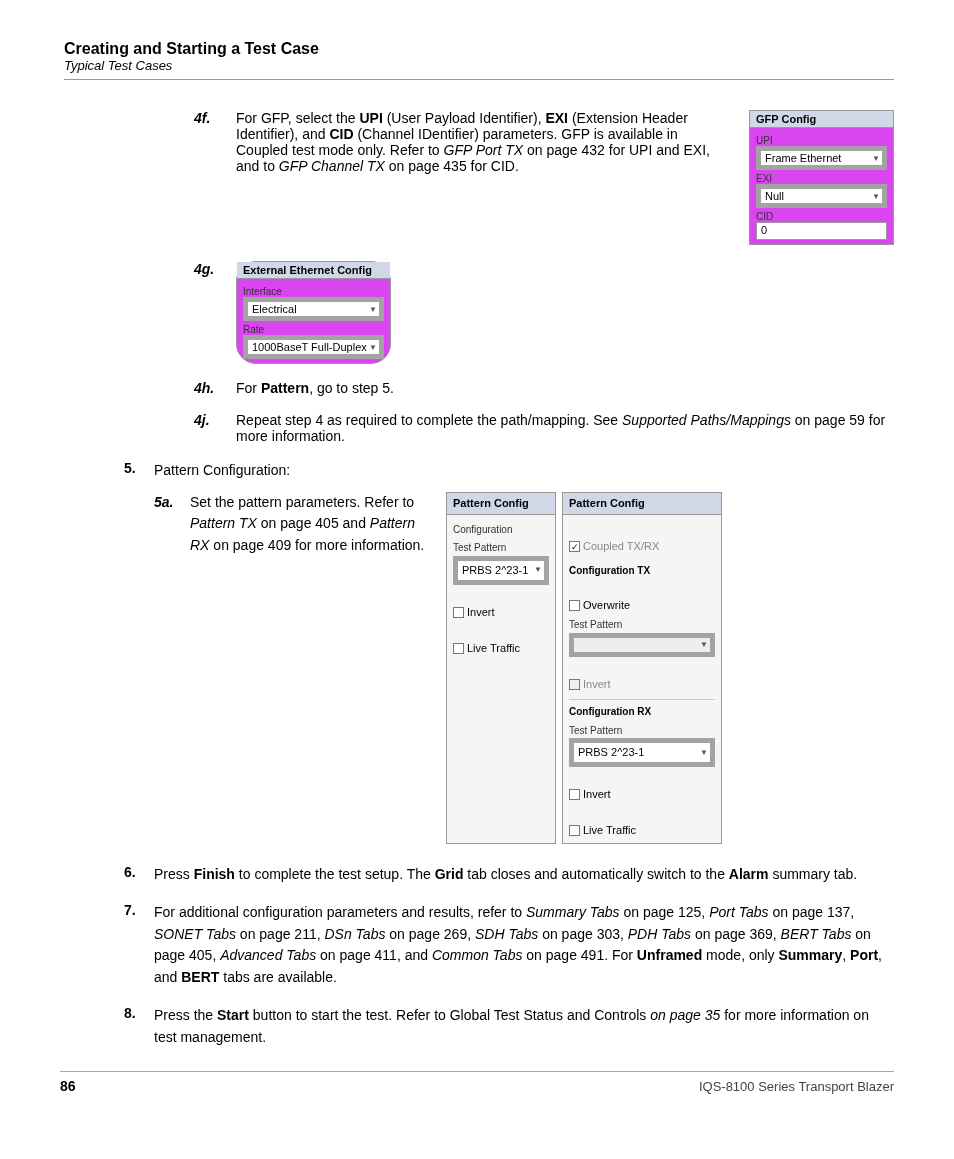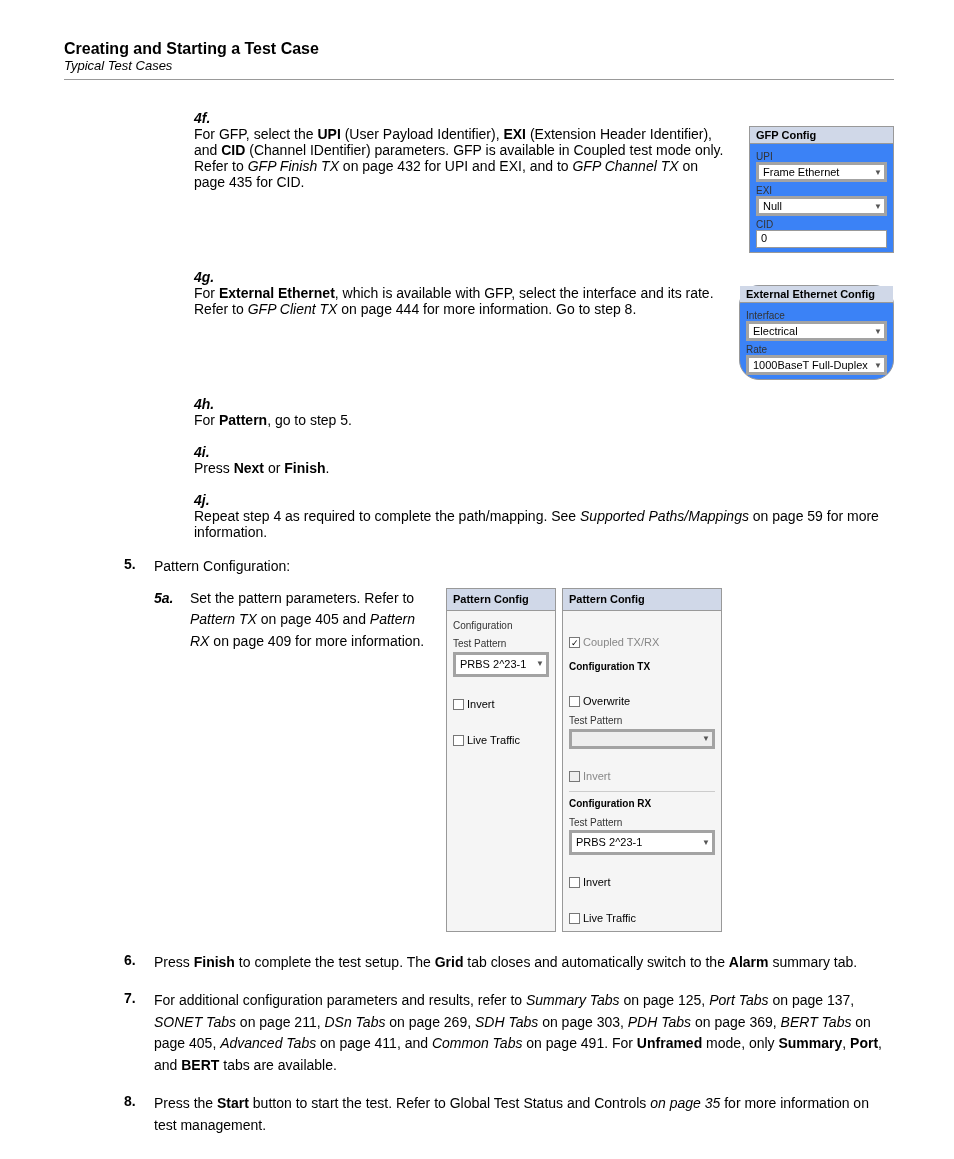--- a/index.html
+++ b/index.html
@@ -35,21 +35,21 @@
       gap: 0;
     }
     .step-row {
       display: flex;
       align-items: flex-start;
       gap: 20px;
     }
     .step-text { flex: 1; }
     .config-box {
       border: 1px solid #999;
-      background: #3b82f6;
+      background: #d946ef;
       padding: 0;
       font-size: 11px;
       min-width: 140px;
       flex-shrink: 0;
     }
     .config-box-title {
       background: #d0d8e8;
       font-weight: bold;
       font-size: 11px;
       padding: 2px 6px;
@@ -59,21 +59,21 @@
       padding: 4px 6px;
     }
     .config-field-label {
       font-size: 10px;
       color: #333;
       margin-top: 3px;
     }
     .dropdown-mock {
       display: flex;
       align-items: center;
-      border: 3px solid #a3a3a3;
+      border: 5px solid #a3a3a3;
       background: #fff;
       padding: 1px 2px 1px 4px;
       font-size: 11px;
       min-width: 120px;
       position: relative;
     }
     .dropdown-mock::after {
       content: '▼';
       font-size: 8px;
       margin-left: auto;
@@ -85,21 +85,20 @@
       padding: 1px 4px;
       font-size: 11px;
       min-width: 120px;
       height: 18px;
     }
     .sub-step {
       display: flex;
       align-items: flex-start;
       margin-bottom: 16px;
       padding-left: 130px;
-      flex-direction: column;
     }
     .sub-step-label {
       font-weight: bold;
       font-style: italic;
       min-width: 42px;
       flex-shrink: 0;
     }
     .main-step {
       display: flex;
       align-items: flex-start;
@@ -189,21 +188,21 @@
     <div class="header-title">Creating and Starting a Test Case</div>
     <div class="header-subtitle">Typical Test Cases</div>
   </div>
 
   <div class="content">
 
     <div class="sub-step">
       <div class="sub-step-label"><span>4f.</span></div>
       <div class="step-row">
         <div class="step-text">
-          For GFP, select the <b>UPI</b> (User Payload Identifier), <b>EXI</b> (Extension Header Identifier), and <b>CID</b> (Channel IDentifier) parameters. GFP is available in Coupled test mode only. Refer to <i>GFP Finish TX</i> on page 432 for UPI and EXI, and to <i>GFP Channel TX</i> on page 435 for CID.
+          For GFP, select the <b>UPI</b> (User Payload Identifier), <b>EXI</b> (Extension Header Identifier), and <b>CID</b> (Channel IDentifier) parameters. GFP is available in Coupled test mode only. Refer to <i>GFP Port TX</i> on page 432 for UPI and EXI, and to <i>GFP Channel TX</i> on page 435 for CID.
         </div>
 
         <div class="config-box" style="min-width:145px;">
           <div class="config-box-title">GFP Config</div>
           <div class="config-box-body">
             <div class="config-field-label">UPI</div>
             <div class="dropdown-mock">
                 <span>Frame Ethernet</span>
               </div>
             <div class="config-field-label">EXI</div>
@@ -213,23 +212,20 @@
             <div class="config-field-label">CID</div>
             <div class="config-input-mock"><span>0</span></div>
           </div>
         </div>
       </div>
     </div>
 
     <div class="sub-step">
       <div class="sub-step-label"><span>4g.</span></div>
       <div class="step-row">
-        <div class="step-text">
-          For <b>External Ethernet</b>, which is available with GFP, select the interface and its rate. Refer to <i>GFP Client TX</i> on page 444 for more information. Go to step 8.
-        </div>
 
         <div class="config-box" style="min-width:155px;border-radius:20px;">
           <div class="config-box-title">External Ethernet Config</div>
           <div class="config-box-body">
             <div class="config-field-label">Interface</div>
             <div class="dropdown-mock">
                 <span>Electrical</span>
               </div>
             <div class="config-field-label">Rate</div>
             <div class="dropdown-mock">
@@ -240,26 +236,20 @@
       </div>
     </div>
 
     <div class="sub-step">
       <div class="sub-step-label"><span>4h.</span></div>
       <div class="step-text">
         For <b>Pattern</b>, go to step 5.
       </div>
     </div>
 
-    <div class="sub-step">
-      <div class="sub-step-label"><span>4i.</span></div>
-      <div class="step-text">
-        Press <b>Next</b> or <b>Finish</b>.
-      </div>
-    </div>
 
     <div class="sub-step">
       <div class="sub-step-label"><span>4j.</span></div>
       <div class="step-text">
         Repeat step 4 as required to complete the path/mapping. See <i>Supported Paths/Mappings</i> on page 59 for more information.
       </div>
     </div>
 
     <div class="main-step" style="padding-left:60px;">
       <div class="main-step-label">5.</div>

